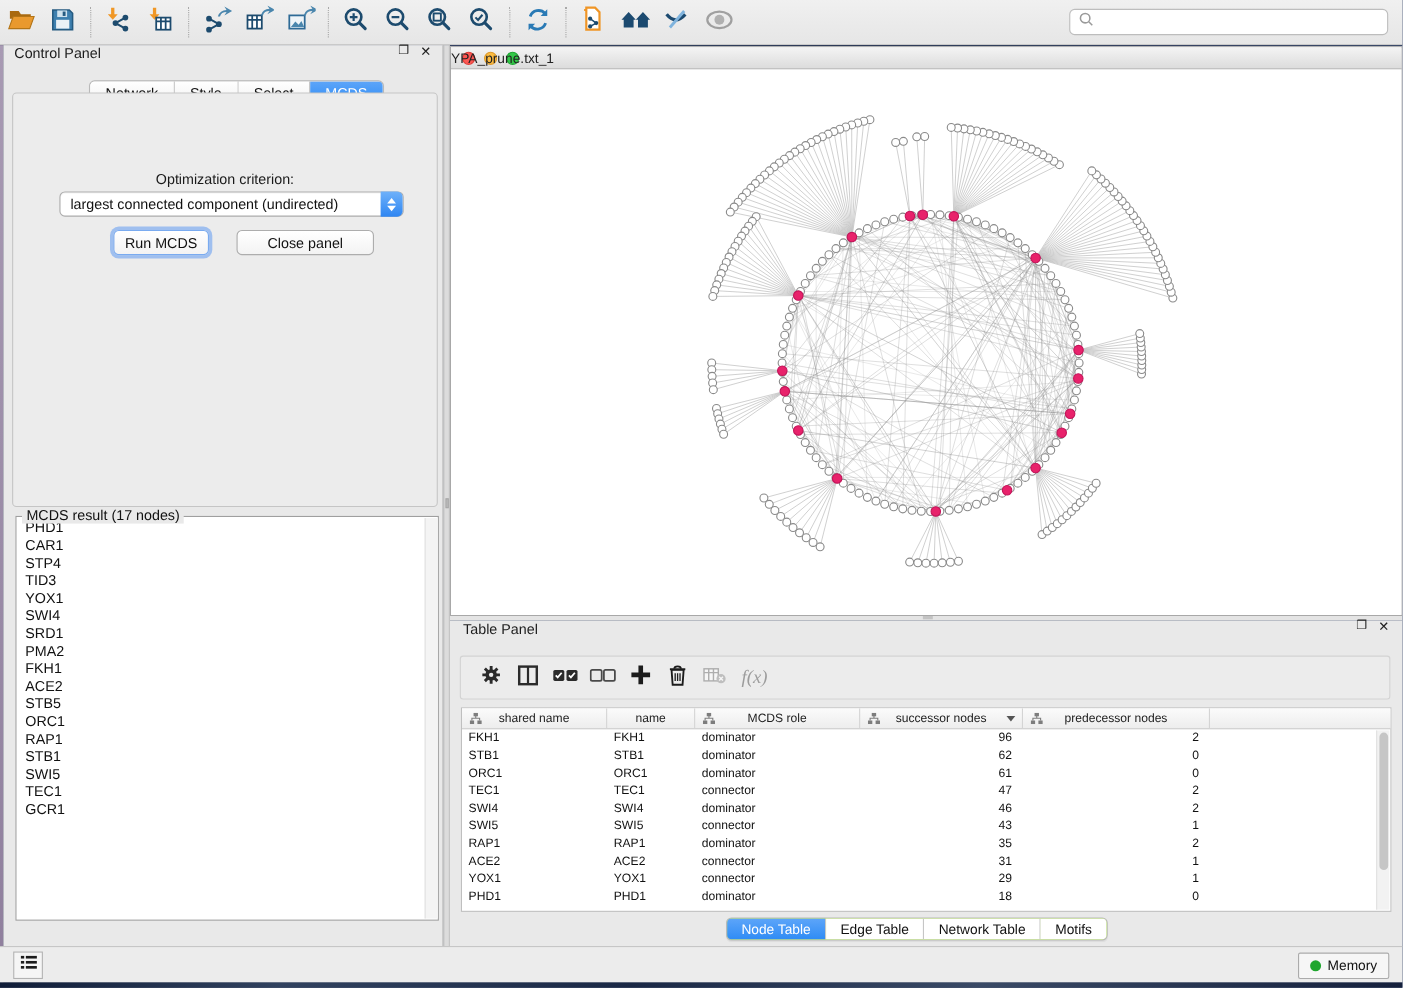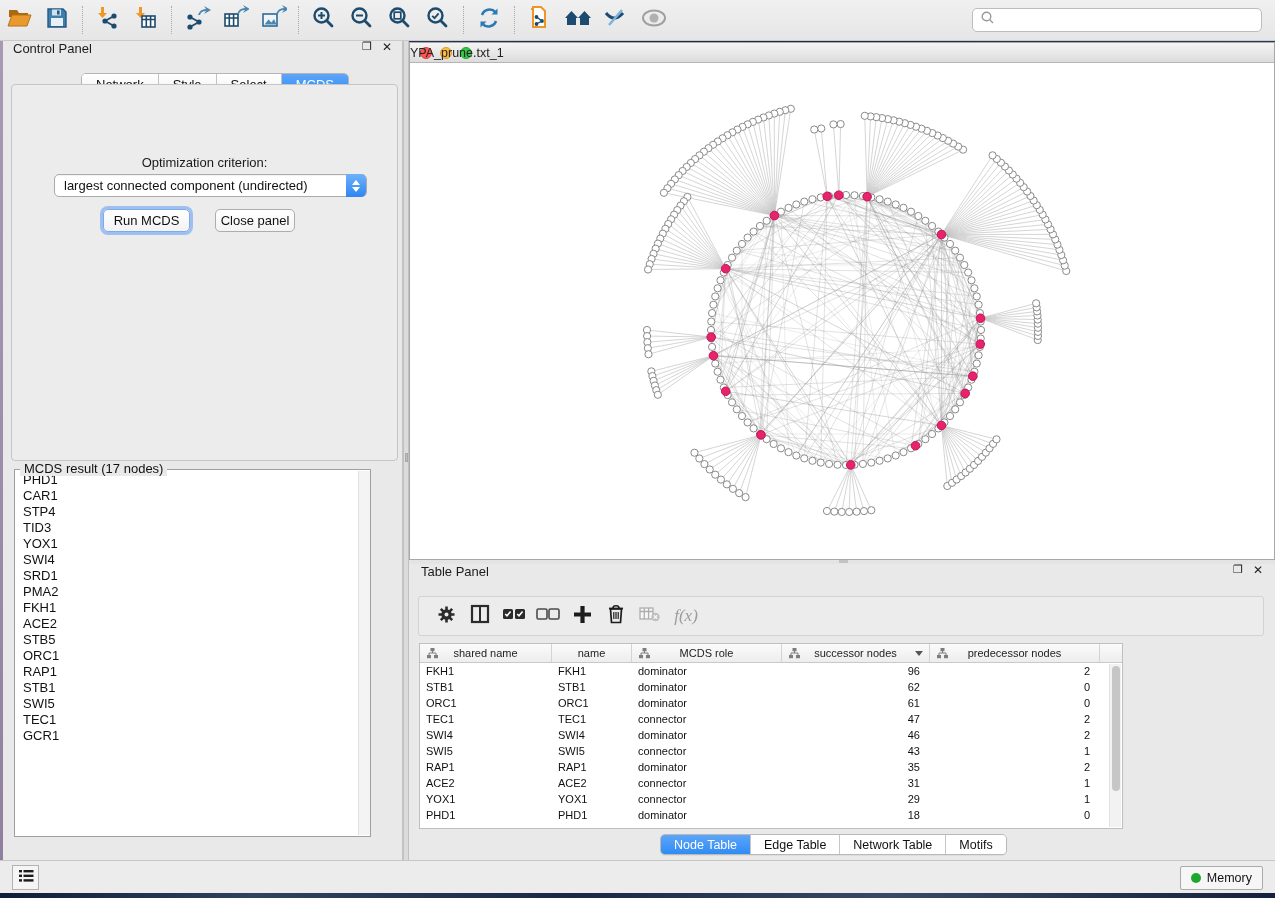--- a/index.html
+++ b/index.html
@@ -43,23 +43,23 @@
   #opt-select { position:absolute; left:42px; top:89px; width:313px; height:23px; background:#fff;
     border:1px solid #ababab; border-radius:5px; font-size:13px; color:#111;
     display:flex; align-items:center; padding-left:9px; box-shadow:inset 0 1px 1px rgba(0,0,0,.05); }
   #opt-stepper { position:absolute; right:0; top:-1px; width:20px; height:23px; border-radius:0 5px 5px 0;
     background:linear-gradient(#6eb1fa,#2f86f2); display:flex; flex-direction:column; align-items:center; justify-content:center; gap:2px; }
   .chev-up { width:0;height:0;border-left:4px solid transparent;border-right:4px solid transparent;border-bottom:5px solid #fff; }
   .chev-dn { width:0;height:0;border-left:4px solid transparent;border-right:4px solid transparent;border-top:5px solid #fff; }
   .mac-btn { position:absolute; height:23px; background:linear-gradient(#ffffff,#f3f3f3); border:1px solid #adadad;
     border-radius:5px; font-size:13px; color:#111; display:flex; align-items:center; justify-content:center; }
   #run-btn { left:91px; top:124px; width:87px; border-color:#7aabf0; box-shadow:0 0 0 3px rgba(97,155,243,.55); }
-  #closepanel-btn { left:203px; top:124px; width:80px; }
-
-  #mcds-group { position:absolute; left:11px; top:428px; width:357px; height:368px; }
+  #closepanel-btn { left:203px; top:124px; width:125px; }
+
+  #mcds-group { position:absolute; left:11px; top:428px; width:385px; height:368px; }
   #mcds-legend { position:absolute; left:6px; top:-8px; font-size:13px; color:#111; background:#e9e9e9; padding:0 4px; z-index:2; }
   #mcds-box { position:absolute; inset:0; border:1px solid #9f9f9f; background:#fff; }
   #mcds-list { position:absolute; left:2px; top:3px; right:14px; bottom:2px; overflow:hidden; }
   .mcds-item { font-size:13px; color:#111; line-height:16px; padding-left:7px; }
   #mcds-scroll { position:absolute; right:1px; top:2px; width:12px; bottom:2px; background:#f4f4f4; border-left:1px solid #e0e0e0; }
 
   
   #v-splitter { left:403px; top:41px; width:6px; height:819px; background:#dcdcdc; border-left:1px solid #c0c0c0; border-right:1px solid #c0c0c0; }
   #v-handle { position:absolute; left:1px; top:412px; width:3px; height:9px; background:#bdbdbd; border:1px solid #a8a8a8; }
   #h-splitter { left:409px; top:560px; width:866px; height:4px; background:#e4e4e4; }
@@ -76,21 +76,21 @@
   #net-title { position:absolute; left:0; right:0; text-align:left; font-size:12.5px; color:#222; }
   #net-canvas { width:864px; height:496px; background:#fff; }
 
   
   #table-panel { left:409px; top:564px; width:866px; height:296px; background:#e9e9e9; }
   #tp-toolbar { position:absolute; left:9px; top:32px; width:846px; height:40px; background:#ececec;
     border:1px solid #d3d3d3; border-radius:3px; display:flex; align-items:center; padding-left:10px; }
   .tpbtn { width:34px; height:32px; display:flex; align-items:center; justify-content:center; }
   #fx-label { font-size:17px; color:#9c9c9c; font-family:"Liberation Serif","DejaVu Serif",serif; font-style:italic; margin-left:4px; }
 
-  #node-table { position:absolute; left:10px; top:79px; width:704px; height:186px; background:#fff; border:1px solid #bfbfbf; }
+  #node-table { position:absolute; left:10px; top:79px; width:846px; height:186px; background:#fff; border:1px solid #bfbfbf; }
   .tgrid { display:grid; grid-template-columns:132px 80px 150px 148px 170px 1fr; }
   #thead { height:19px; background:linear-gradient(#fbfbfb,#ededed); border-bottom:1px solid #c9c9c9; }
   .th { font-size:11px; color:#222; display:flex; align-items:center; justify-content:center; gap:5px;
     border-right:1px solid #d4d4d4; position:relative; }
   .th:last-child,.th.empty { border-right:none; }
   .tree-ic { position:absolute; left:7px; top:4px; }
   .sort-ic { position:absolute; right:6px; top:7px; width:0; height:0;
     border-left:4px solid transparent; border-right:4px solid transparent; border-top:5px solid #555; }
   .tr { height:16px; }
   .td { font-size:11px; color:#111; line-height:16px; padding-left:6px; white-space:nowrap; }

